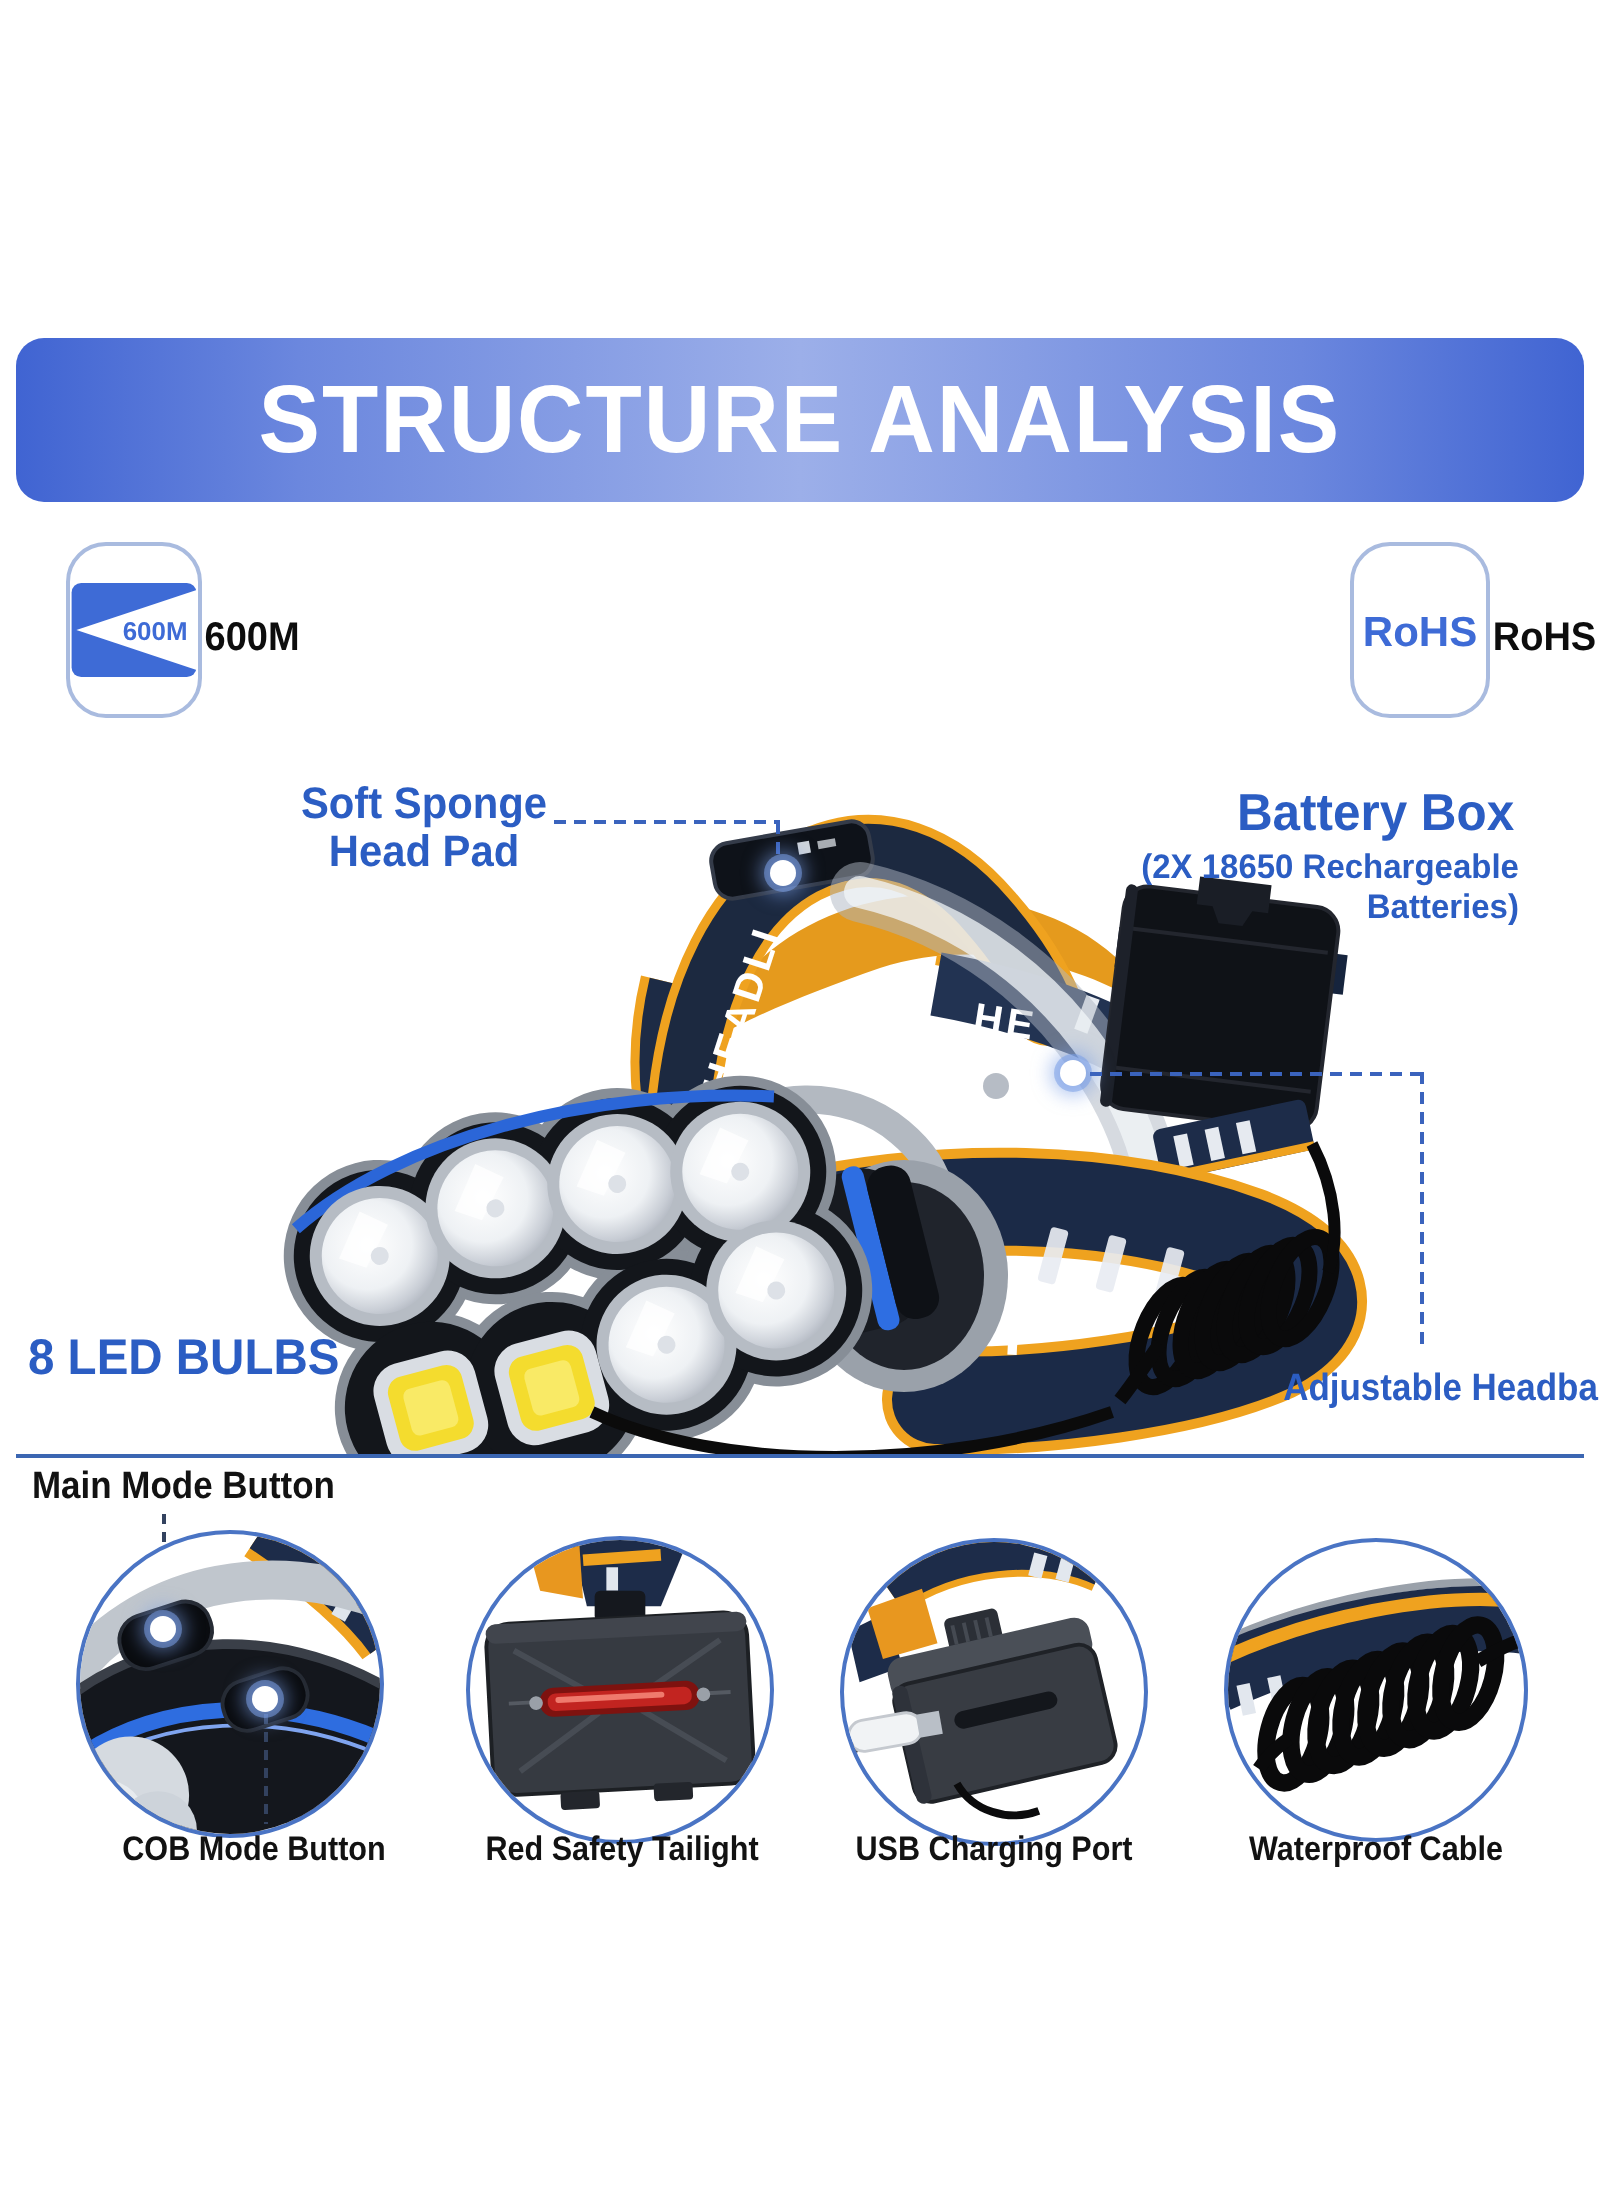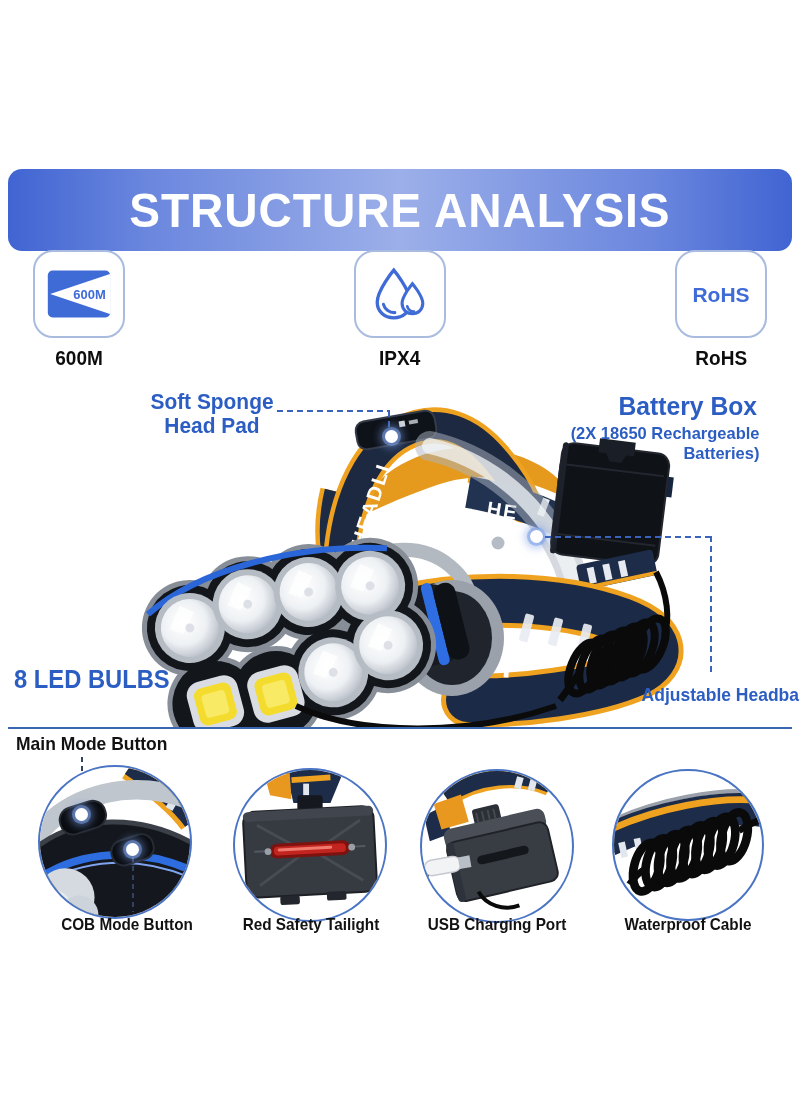--- a/index.html
+++ b/index.html
@@ -10,21 +10,21 @@
   
   #banner{left:8px;top:153px;width:784px;height:82px;border-radius:14px;
     background:linear-gradient(90deg,#4064d2 0%,#6b87de 18%,#9cafe9 50%,#6b87de 82%,#4064d2 100%);
     display:flex;align-items:center;justify-content:center;margin-top:16px;}
   #banner .t{color:#ffffff;font-weight:700;font-size:48px;letter-spacing:1px;
     transform:scaleX(.96);white-space:nowrap;}
 
   
   #features{left:0;top:250px;width:800px;height:130px;display:flex;
     justify-content:space-between;padding:0 33px;box-sizing:border-box;}
-  .feat{width:92px;display:flex;flex-direction:column;align-items:center;}
+  .feat{width:92px;display:flex;flex-direction:row;align-items:center;}
   .feat .box{width:92px;height:88px;border:2px solid #a9bbdf;border-radius:20px;
     box-sizing:border-box;background:#fff;display:flex;align-items:center;justify-content:center;}
   .feat .lbl{margin-top:9px;font-weight:700;font-size:20px;color:#0d0d0d;white-space:nowrap;
     transform:scaleX(.95);}
 
   
   .blue{color:#2b5dc3;font-weight:700;}
   #lbl-sponge{left:142px;top:390px;width:140px;text-align:center;font-size:22px;line-height:24px;
     transform:scaleX(.95);}
   #lbl-battery{left:527px;top:392px;width:236px;text-align:right;}
@@ -74,31 +74,20 @@
         <svg width="64" height="48" viewBox="0 0 66 50">
           <rect x="0.5" y="0.5" width="65" height="49" rx="5" fill="#3e6bd6"></rect>
           <polygon points="3,25 66,4 66,46" fill="#ffffff"></polygon>
           <text x="44" y="30" text-anchor="middle" font-size="13.5" font-weight="700" fill="#3e6bd6">600M</text>
         </svg>
       </div>
       <div class="lbl">600M</div>
     </div>
 
 
-    <div class="feat">
-      <div class="box">
-        <svg width="58" height="58" viewBox="0 0 56 56">
-          <path d="M22,5 C22,5 6,24 6,36 C6,45 13,51 22,51 C31,51 38,45 38,36 C38,24 22,5 22,5 Z" fill="#ffffff" stroke="#3e6bd6" stroke-width="3.2"></path>
-          <path d="M40,18 C40,18 30,30 30,37 C30,43 34.5,47 40,47 C45.5,47 50,43 50,37 C50,30 40,18 40,18 Z" fill="#ffffff" stroke="#3e6bd6" stroke-width="3"></path>
-          <path d="M12,38 A11,11 0 0 0 23,46" fill="none" stroke="#3e6bd6" stroke-width="3" stroke-linecap="round"></path>
-          <path d="M35,40 A6.5,6.5 0 0 0 41.5,45" fill="none" stroke="#3e6bd6" stroke-width="2.6" stroke-linecap="round"></path>
-        </svg>
-      </div>
-      <div class="lbl">IPX4</div>
-    </div>
 
 
     <div class="feat">
       <div class="box">
         <svg width="66" height="30" viewBox="0 0 66 30">
           <text x="33" y="23" text-anchor="middle" font-size="21" font-weight="700" fill="#3e6bd6">RoHS</text>
         </svg>
       </div>
       <div class="lbl">RoHS</div>
     </div>

